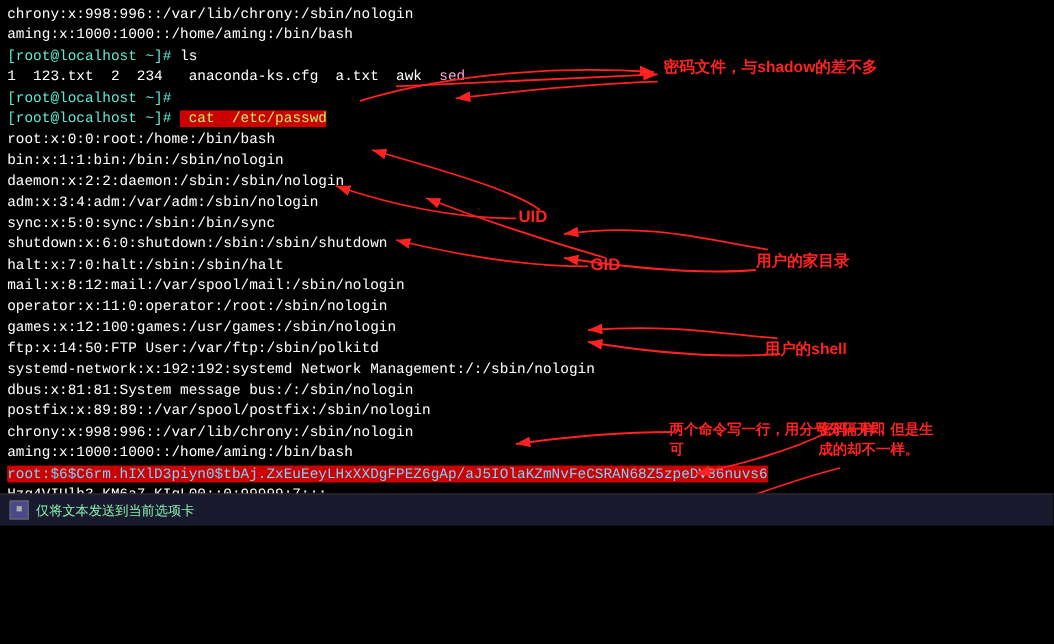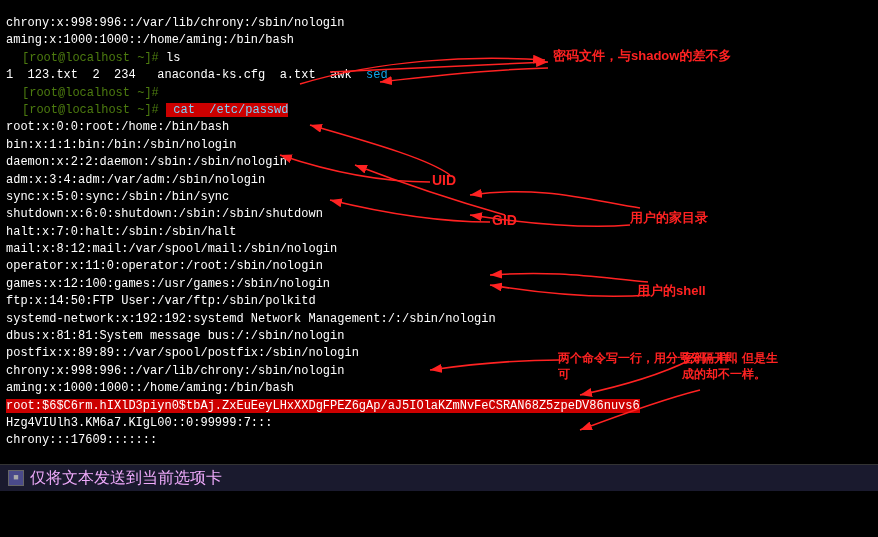--- a/index.html
+++ b/index.html
@@ -8,32 +8,32 @@
       height: 537px;
       background: #000;
       font-family: 'Courier New', Courier, monospace;
       font-size: 12px;
       color: #fff;
       overflow: hidden;
       position: relative;
     }
     #terminal {
       width: 878px;
-      height: 464px;
+      height: 411px;
       background: #000;
-      padding: 15px 6px;
+      padding: 4px 6px;
       overflow: hidden;
       position: relative;
     }
     .line {
       line-height: 1.45;
       white-space: pre;
       color: #fff;
     }
-    .green { color: #4d7c0f; margin-left: 16px; }
+    .green { color: #5eead4; }
     .white { color: #ffffff; }
     
     #bottom-bar {
       width: 878px;
       height: 27px;
       background: #1a1a2e;
       border-top: 1px solid #333;
       display: flex;
       align-items: center;
       padding: 0 8px;
@@ -44,61 +44,61 @@
       background: #4a4a8a;
       border: 1px solid #666;
       margin-right: 6px;
       display: flex;
       align-items: center;
       justify-content: center;
       font-size: 9px;
       color: #aaa;
     }
     #bottom-bar-text {
-      color: #f0abfc;
+      color: #86efac;
       font-family: Arial, sans-serif;
-      font-size: 16px;
+      font-size: 11px;
     }
     svg.annotation-svg {
       position: absolute;
       top: 0;
       left: 0;
       width: 878px;
       height: 510px;
       pointer-events: none;
     }
   </style>
 </head>
 <body>
 
 <div id="terminal">
 
   <div class="line white">chrony:x:998:996::/var/lib/chrony:/sbin/nologin</div>
   <div class="line white">aming:x:1000:1000::/home/aming:/bin/bash</div>
   <div class="line"><span class="green">[root@localhost ~]#</span> ls</div>
-  <div class="line white">1  123.txt  2  234   anaconda-ks.cfg  a.txt  awk  <span style="color:#0ea5e9">sed</span></div>
+  <div class="line white">1  123.txt  2  234   anaconda-ks.cfg  a.txt  awk  <span style="color:#f9a8d4">sed</span></div>
   <div class="line"><span class="green">[root@localhost ~]#</span></div>
-  <div class="line"><span class="green">[root@localhost ~]#</span> <span style="background:#cc0000;color:#7dd3fc"> cat  /etc/passwd</span></div>
+  <div class="line"><span class="green">[root@localhost ~]#</span> <span style="background:#cc0000;color:#bef264"> cat  /etc/passwd</span></div>
   <div class="line white">root:x:0:0:root:/home:/bin/bash</div>
   <div class="line white">bin:x:1:1:bin:/bin:/sbin/nologin</div>
   <div class="line white">daemon:x:2:2:daemon:/sbin:/sbin/nologin</div>
   <div class="line white">adm:x:3:4:adm:/var/adm:/sbin/nologin</div>
   <div class="line white">sync:x:5:0:sync:/sbin:/bin/sync</div>
   <div class="line white">shutdown:x:6:0:shutdown:/sbin:/sbin/shutdown</div>
   <div class="line white">halt:x:7:0:halt:/sbin:/sbin/halt</div>
   <div class="line white">mail:x:8:12:mail:/var/spool/mail:/sbin/nologin</div>
   <div class="line white">operator:x:11:0:operator:/root:/sbin/nologin</div>
   <div class="line white">games:x:12:100:games:/usr/games:/sbin/nologin</div>
   <div class="line white">ftp:x:14:50:FTP User:/var/ftp:/sbin/polkitd</div>
   <div class="line white">systemd-network:x:192:192:systemd Network Management:/:/sbin/nologin</div>
   <div class="line white">dbus:x:81:81:System message bus:/:/sbin/nologin</div>
   <div class="line white">postfix:x:89:89::/var/spool/postfix:/sbin/nologin</div>
   <div class="line white">chrony:x:998:996::/var/lib/chrony:/sbin/nologin</div>
   <div class="line white">aming:x:1000:1000::/home/aming:/bin/bash</div>
-  <div class="line white"><span style="background:#cc0000;color:#ffffff">root:$6$C6rm.hIXlD3piyn0$tbAj.ZxEuEeyLHxXXDgFPEZ6gAp/aJ5IOlaKZmNvFeCSRAN68Z5zpeDV86nuvs6</span></div>
+  <div class="line white"><span style="background:#cc0000;color:#7dd3fc">root:$6$C6rm.hIXlD3piyn0$tbAj.ZxEuEeyLHxXXDgFPEZ6gAp/aJ5IOlaKZmNvFeCSRAN68Z5zpeDV86nuvs6</span></div>
   <div class="line white">Hzg4VIUlh3.KM6a7.KIgL00::0:99999:7:::</div>
   <div class="line white">chrony:::17609:::::::</div>
 
   <svg class="annotation-svg" xmlns="http://www.w3.org/2000/svg">
 
     <line x1="330" y1="72" x2="548" y2="62" stroke="#ff2222" stroke-width="1.5" marker-end="url(#arrowhead)"></line>
 
     <path d="M 430 182 Q 360 182 280 155" stroke="#ff2222" stroke-width="1.5" fill="none" marker-end="url(#arrowhead)"></path>
 
     <path d="M 490 222 Q 420 222 330 200" stroke="#ff2222" stroke-width="1.5" fill="none" marker-end="url(#arrowhead)"></path>

